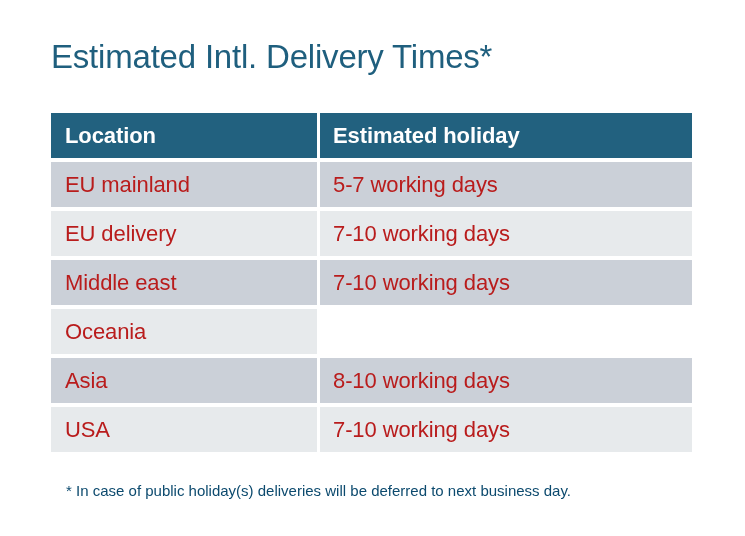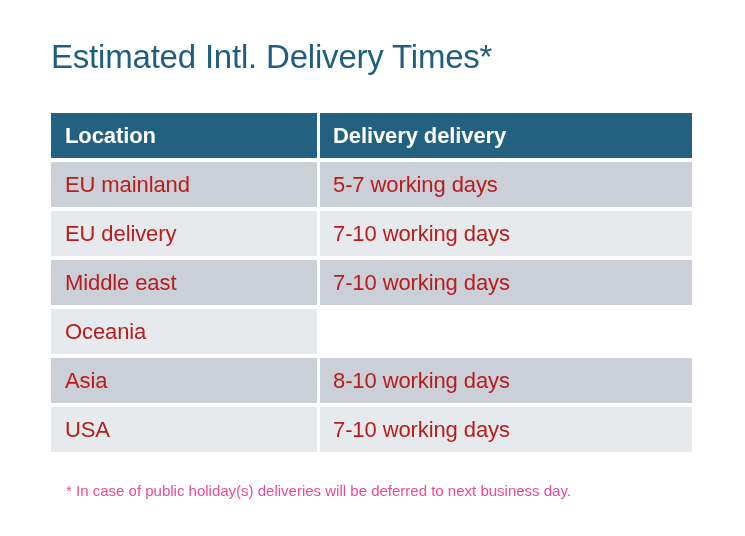--- a/index.html
+++ b/index.html
@@ -101,39 +101,39 @@
   }
 
   
   .footnote {
     position: absolute;
     left: 66px;
     top: 481px;
     font-size: 15px;
     line-height: 20px;
     font-weight: 400;
-    color: #ec4899;
+    color: #0c4a6e;
     white-space: nowrap;
   }
 </style>
 </head>
 <body>
 
 <div class="page">
 
   <div class="title">Estimated Intl. Delivery Times*</div>
 
   <div class="table">
 
     <div class="row row-head">
       <div class="cell col-a">
         <span class="cell-text">Location</span>
       </div>
       <div class="cell col-b">
-        <span class="cell-text">Delivery delivery</span>
+        <span class="cell-text">Estimated holiday</span>
       </div>
     </div>
 
     <div class="row row-body shade-dark">
       <div class="cell col-a">
         <span class="cell-text">EU mainland</span>
       </div>
       <div class="cell col-b">
         <span class="cell-text">5-7 working days</span>
       </div>

